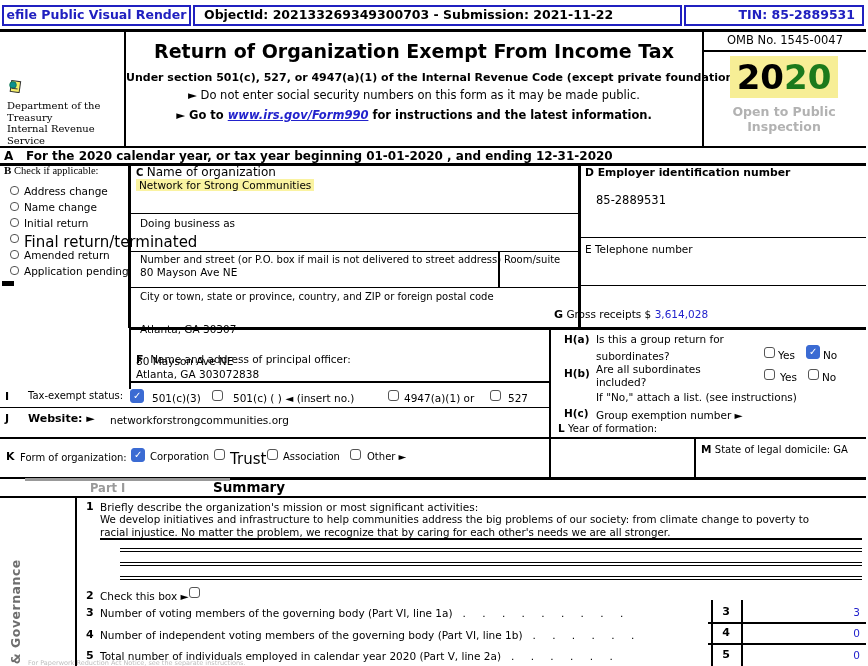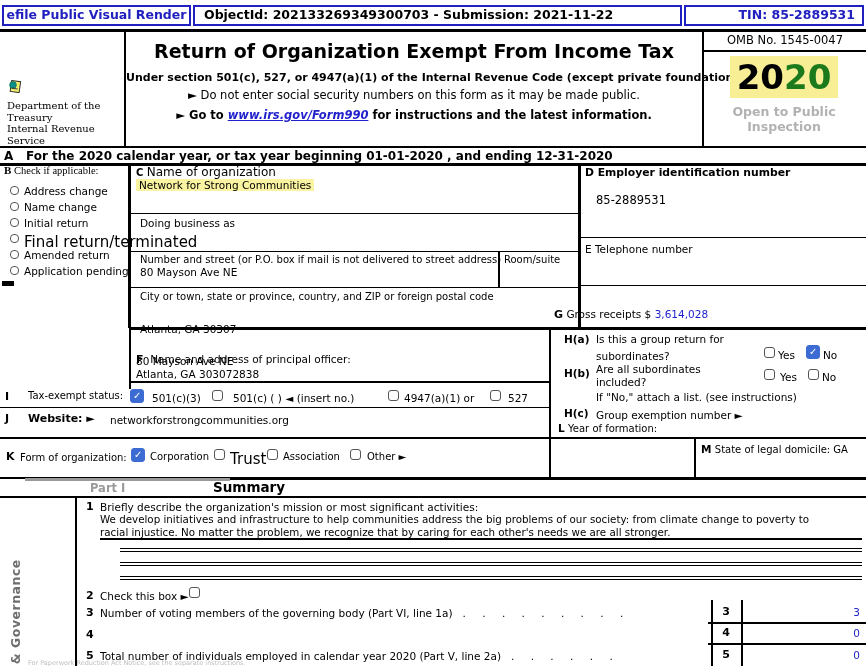--- a/index.html
+++ b/index.html
@@ -216,20 +216,23 @@
   <div class="ln" style="left:708px;top:643px;width:158px;height:1.5px;"></div>
 
   <div class="t b" style="left:86px;top:607px;font-size:11px;">3</div>
   <div class="t" style="left:100px;top:607px;">
     <span>Number of voting members of the governing body (Part VI, line 1a)</span><span class="dots">. . . . . . . . .</span>
   </div>
   <div class="t b ctr" style="left:711px;top:606px;width:30px;font-size:11px;">3</div>
   <div class="t blue" style="left:745px;top:606px;width:115px;text-align:right;">3</div>
 
   <div class="t b" style="left:86px;top:629px;font-size:11px;">4</div>
+  <div class="t" style="left:100px;top:629px;">
+    <span>Number of independent voting members of the governing body (Part VI, line 1b)</span><span class="dots">. . . . . .</span>
+  </div>
   <div class="t b ctr" style="left:711px;top:627px;width:30px;font-size:11px;">4</div>
   <div class="t blue" style="left:745px;top:627px;width:115px;text-align:right;">0</div>
 
   <div class="t b" style="left:86px;top:650px;font-size:11px;">5</div>
   <div class="t" style="left:100px;top:650px;">
     <span>Total number of individuals employed in calendar year 2020 (Part V, line 2a)</span><span class="dots">. . . . . .</span>
   </div>
   <div class="t b ctr" style="left:711px;top:649px;width:30px;font-size:11px;">5</div>
   <div class="t blue" style="left:745px;top:649px;width:115px;text-align:right;">0</div>
 

